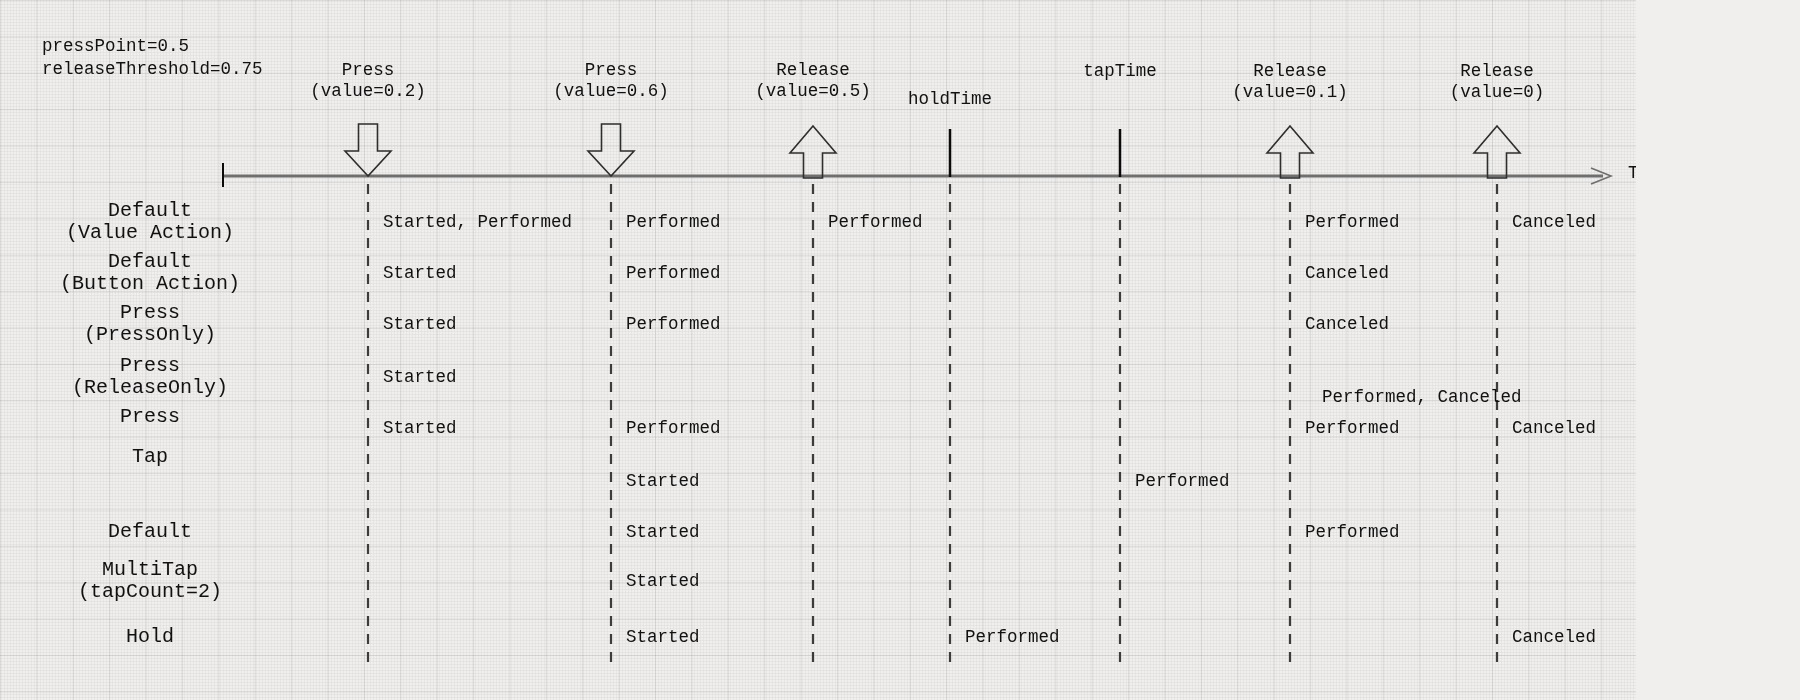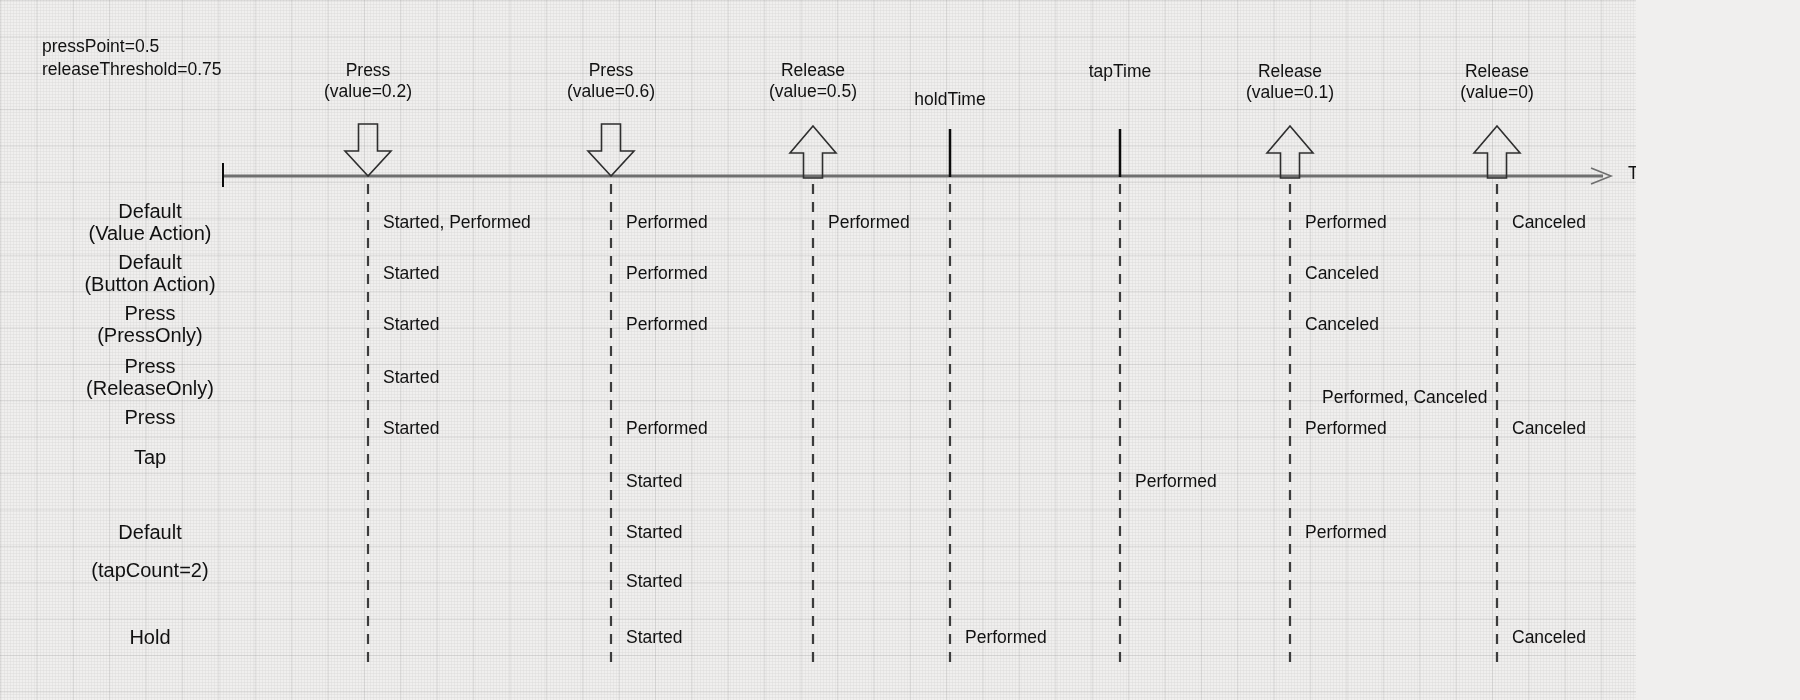--- a/index.html
+++ b/index.html
@@ -1,18 +1,18 @@
 <!DOCTYPE html>
 <html><head>
 <meta charset="utf-8">
 <style>
   html,body{margin:0;padding:0;background:#f0efee;}
   #canvas{
     position:relative;width:1636px;height:700px;overflow:hidden;
-    font-family:Liberation Sans, sans-serif;
+    font-family:Liberation Mono, monospace;
     color:#111;
     background-color:#f0efee;
     background-image:
       radial-gradient(circle, rgba(95,95,95,0.10) 0.9px, transparent 1.2px),
       linear-gradient(to right, rgba(130,130,130,0.18) 1.2px, transparent 1.2px),
       linear-gradient(to bottom, rgba(130,130,130,0.18) 1.2px, transparent 1.2px);
     background-size:3px 3px, 36.4px 36.4px, 36.4px 36.4px;
   }
   #svg-layer{position:absolute;left:0;top:0;width:1800px;height:700px;}
   .txt{position:absolute;font-size:17.5px;line-height:22px;white-space:nowrap;}
@@ -103,20 +103,21 @@
       <div class="row-label" style="top: 406px;">
         <div>Press</div>
       </div>
       <div class="row-label" style="top: 446px;">
         <div>Tap</div>
       </div>
       <div class="row-label" style="top: 521px;">
         <div>Default</div>
       </div>
       <div class="row-label" style="top: 559px;">
+        <div>MultiTap</div>
         <div>(tapCount=2)</div>
       </div>
       <div class="row-label" style="top: 626px;">
         <div>Hold</div>
       </div>
     </div>
   <div id="cells">
       <div class="cell" style="left: 383px; top: 211px; text-align: right;">Started, Performed</div>
       <div class="cell" style="left: 626px; top: 211px;">Performed</div>
       <div class="cell" style="left: 828px; top: 211px;">Performed</div>

